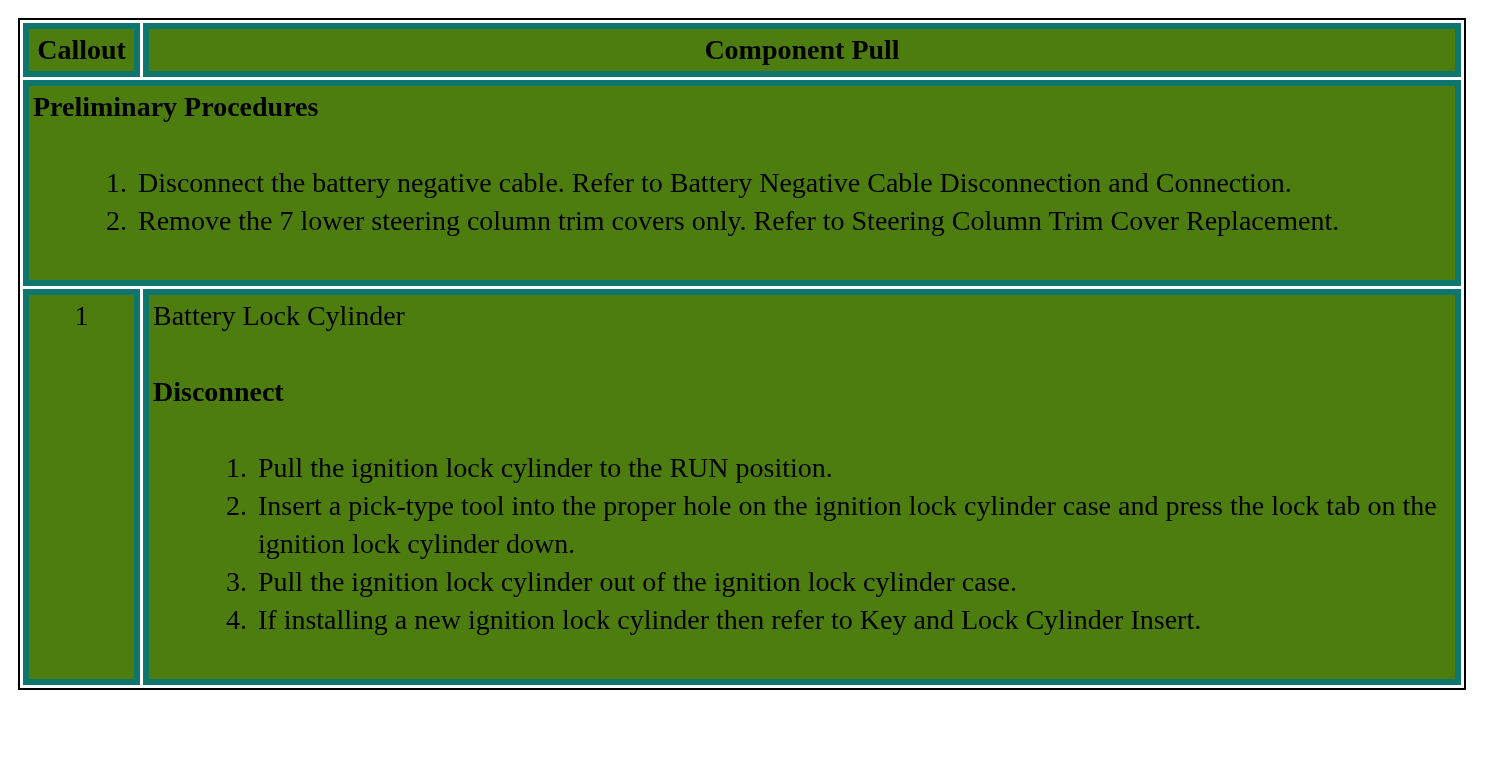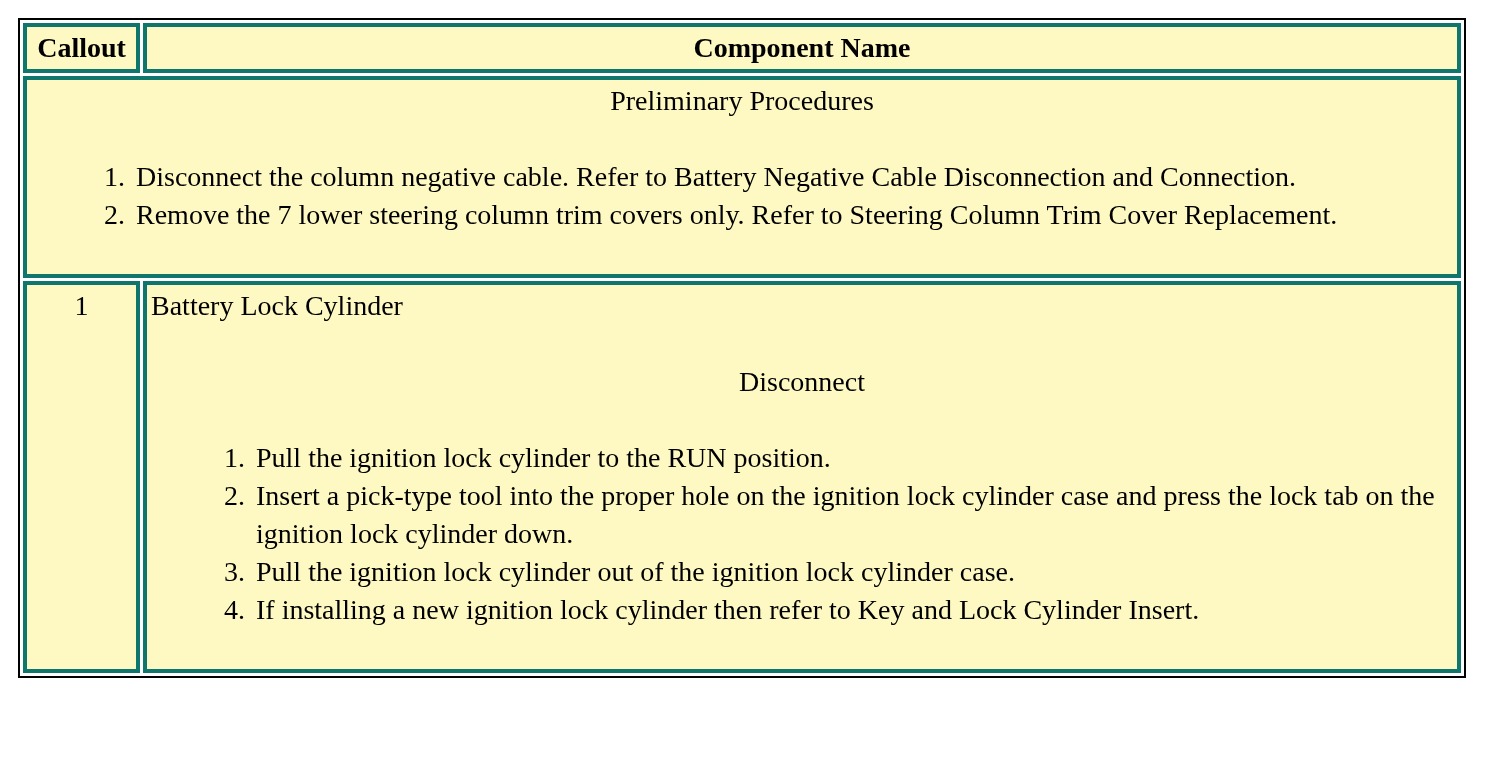--- a/index.html
+++ b/index.html
@@ -23,70 +23,70 @@
     border-spacing: 3px;
     border: 2px solid #000000;
     margin: 18px 0 0 18px;
     width: 1448px;
     table-layout: fixed;
     background: #ffffff;
   }
   table.doc-table col.col-callout { width: 117px; }
   table.doc-table th,
   table.doc-table td {
-    border: 4px solid #0f766e;
+    border: 6px solid #0f766e;
     box-sizing: border-box;
-    background: #fef9c3;
+    background: #4d7c0f;
   }
   table.doc-table th {
     font-weight: bold;
     text-align: center;
     padding: 2px 4px;
     vertical-align: middle;
   }
   table.doc-table td {
     padding: 2px 4px;
     vertical-align: top;
   }
   td.callout-cell {
     text-align: center;
     vertical-align: middle;
   }
   .cell-text p {
     margin: 0 0 38px 0;
   }
-  .bold { font-weight: normal; text-align: center; }
+  .bold { font-weight: bold; }
   .cell-text ol {
     margin: 38px 0 38px 0;
     padding-left: 101px;
   }
   .cell-text ol li {
     padding-left: 4px;
   }
 </style>
 </head>
 <body>
 
 <div class="page">
   <table class="doc-table">
     <colgroup>
       <col class="col-callout">
       <col class="col-component">
     </colgroup>
     <tbody>
       <tr>
         <th>Callout</th>
-        <th>Component Name</th>
+        <th>Component Pull</th>
       </tr>
 
       <tr>
         <td colspan="2" class="cell-text">
           <p class="bold">Preliminary Procedures</p>
           <ol>
-              <li>Disconnect the column negative cable. Refer to Battery Negative Cable Disconnection and Connection.</li>
+              <li>Disconnect the battery negative cable. Refer to Battery Negative Cable Disconnection and Connection.</li>
               <li>Remove the 7 lower steering column trim covers only. Refer to Steering Column Trim Cover Replacement.</li>
             </ol>
         </td>
       </tr>
 
       <tr>
         <td class="callout-cell">1</td>
         <td class="cell-text">
           <p>Battery Lock Cylinder</p>
           <p class="bold">Disconnect</p>

